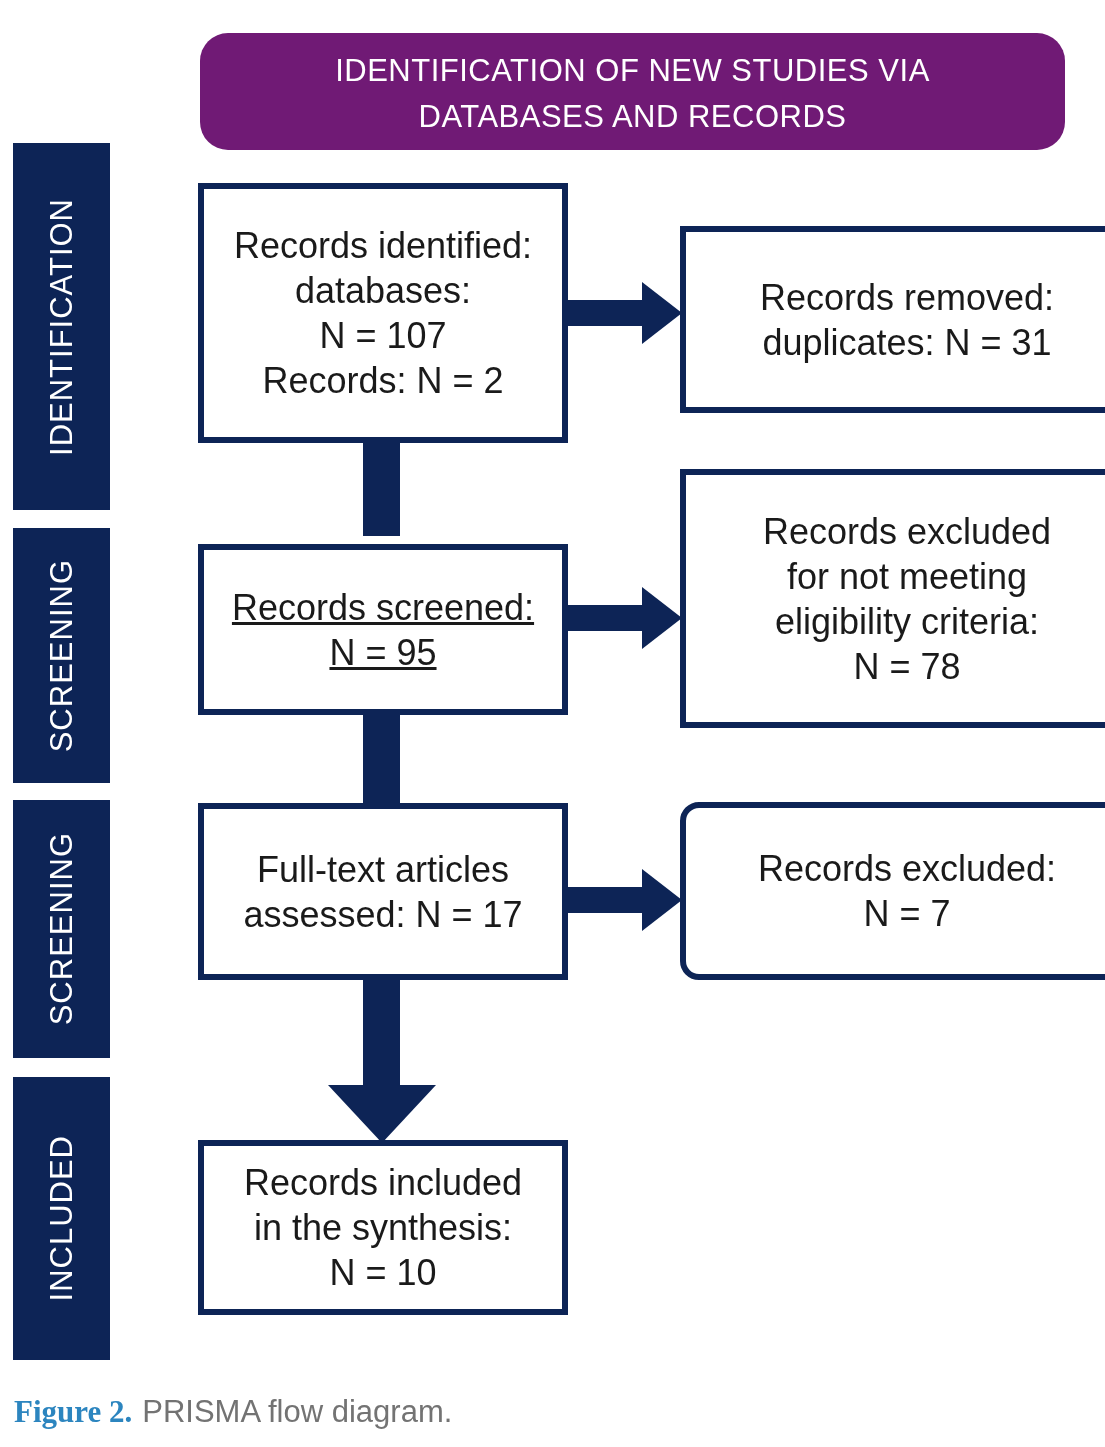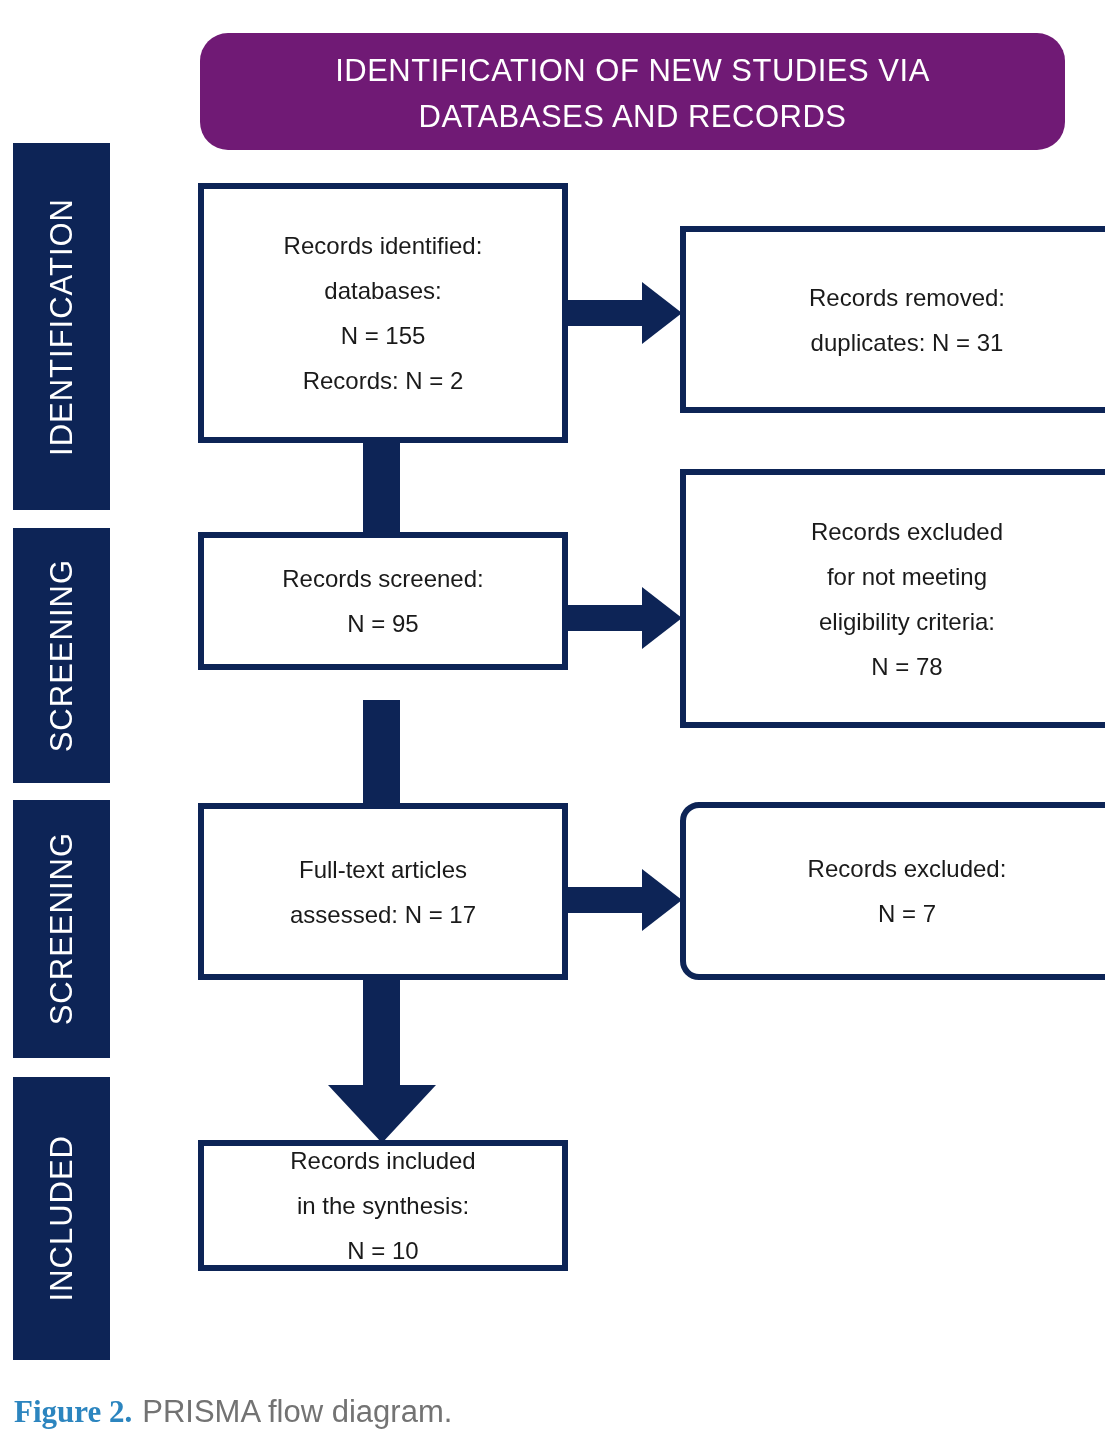--- a/index.html
+++ b/index.html
@@ -55,33 +55,33 @@
   .flow-box {
     position: absolute;
     background: #ffffff;
     border: 6px solid #0d2456;
     display: flex; flex-direction: column;
     align-items: center; justify-content: center;
     text-align: center;
     z-index: 2;
   }
   .flow-box .line {
-    font-size: 24px;
+    font-size: 36px;
     line-height: 45px;
     color: #1a1a1a;
   }
   .box-left  { left: 198px; width: 370px; }
   .box-right { left: 680px; width: 454px; }
   .box-identified { top: 183px; height: 260px; }
   .box-removed    { top: 226px; height: 187px; }
-  .box-screened   { top: 532px; height: 138px; }
+  .box-screened   { top: 544px; height: 171px; text-decoration: underline; }
   .box-eligibility{ top: 469px; height: 259px; text-align: center; }
   .box-fulltext   { top: 803px; height: 177px; }
   .box-excluded   { top: 802px; height: 178px; border-radius: 19px; }
-  .box-included   { top: 1140px; height: 131px; }
+  .box-included   { top: 1140px; height: 175px; }
   
   .v-connector {
     position: absolute;
     left: 363px; width: 37px;
     background: #0d2456;
     z-index: 1;
   }
   .v-conn-1 { top: 440px; height: 96px; }
   .v-conn-2 { top: 700px; height: 106px; }
   .v-conn-3 { top: 977px; height: 110px; }
@@ -158,21 +158,21 @@
   <div class="h-arrow-shaft h-shaft-1"></div>
   <div class="h-arrow-head h-head-1"></div>
   <div class="h-arrow-shaft h-shaft-2"></div>
   <div class="h-arrow-head h-head-2"></div>
   <div class="h-arrow-shaft h-shaft-3"></div>
   <div class="h-arrow-head h-head-3"></div>
 
   <div class="flow-box box-left box-identified">
     <div class="line">Records identified:</div>
     <div class="line">databases:</div>
-    <div class="line">N = 155</div>
+    <div class="line">N = 107</div>
     <div class="line">Records: N = 2</div>
   </div>
 
   <div class="flow-box box-left box-screened">
     <div class="line">Records screened:</div>
     <div class="line">N = 95</div>
   </div>
 
   <div class="flow-box box-left box-fulltext">
     <div class="line">Full-text articles</div>

